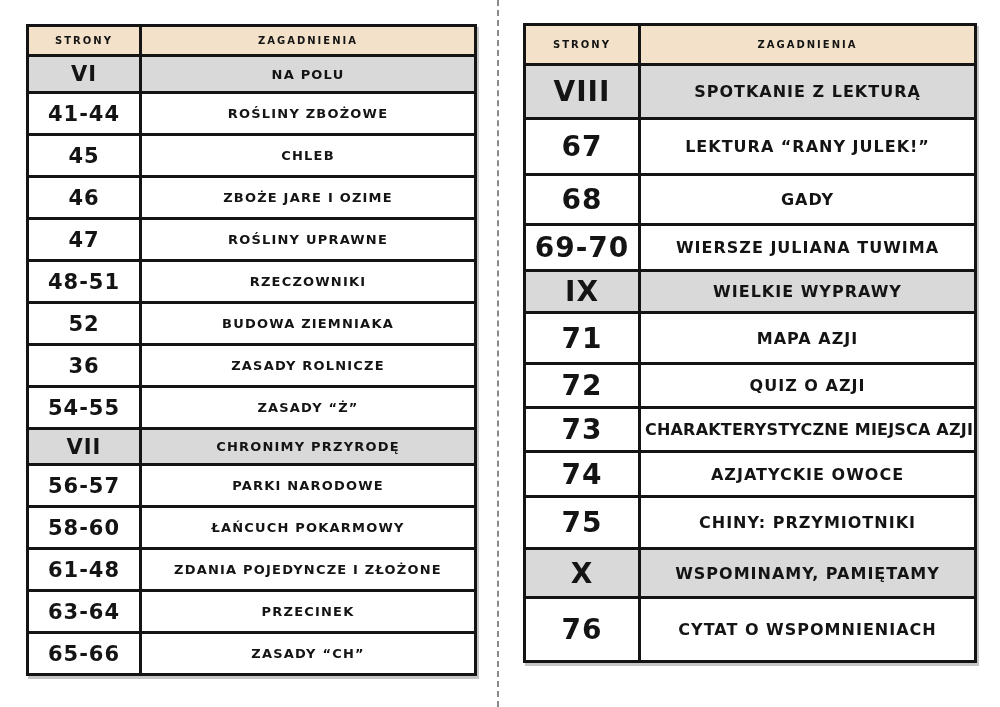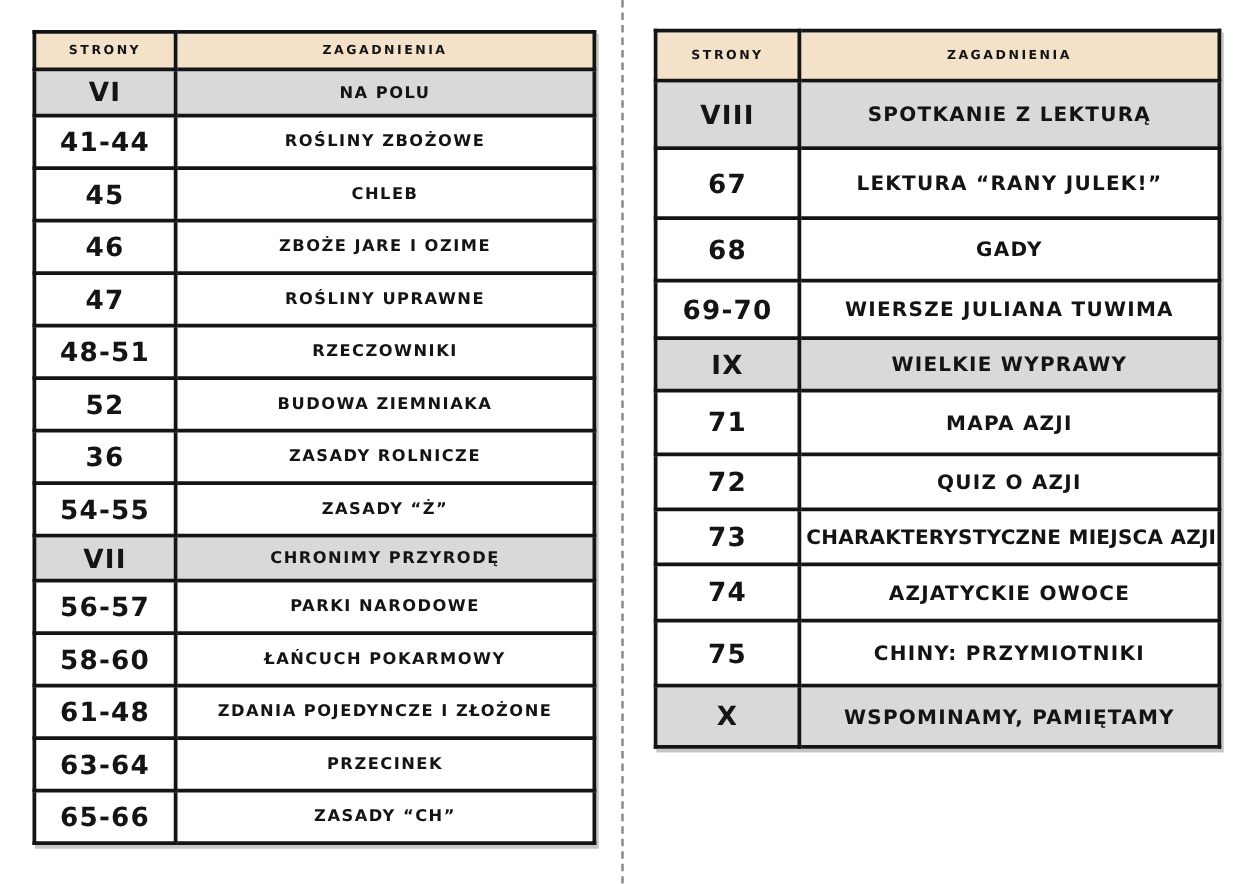--- a/index.html
+++ b/index.html
@@ -55,21 +55,21 @@
   }
 
   .toc tr.section { background: var(--section-bg, #d9d9d9); }
   .toc tr.regular { background: var(--row-bg, #ffffff); }
 
   .toc td.col-pages {
     font-weight: bold;
     letter-spacing: 1px;
   }
   .toc.left  td.col-pages { font-size: 21px; }
-  .toc.right td.col-pages { font-size: 21px; }
+  .toc.right td.col-pages { font-size: 28px; }
 
   .toc td.topic {
     font-weight: bold;
   }
   .toc.left  td.topic { font-size: 13px; letter-spacing: 1.2px; }
   .toc.right td.topic { font-size: 16px; letter-spacing: 1px; }
   .toc.right tbody tr:nth-child(8) td.topic { letter-spacing: 0.2px; } 
 
   
   .toc.left tbody tr { height: 42px; }
@@ -213,16 +213,20 @@
           <td class="topic">AZJATYCKIE OWOCE</td>
         </tr>
         <tr class="regular">
           <td class="col-pages">75</td>
           <td class="topic">CHINY: PRZYMIOTNIKI</td>
         </tr>
         <tr class="section">
           <td class="col-pages">X</td>
           <td class="topic">WSPOMINAMY, PAMIĘTAMY</td>
         </tr>
+        <tr class="regular">
+          <td class="col-pages">76</td>
+          <td class="topic">CYTAT O WSPOMNIENIACH</td>
+        </tr>
       </tbody>
   </table>
 
 </div>
 
 </body></html>

